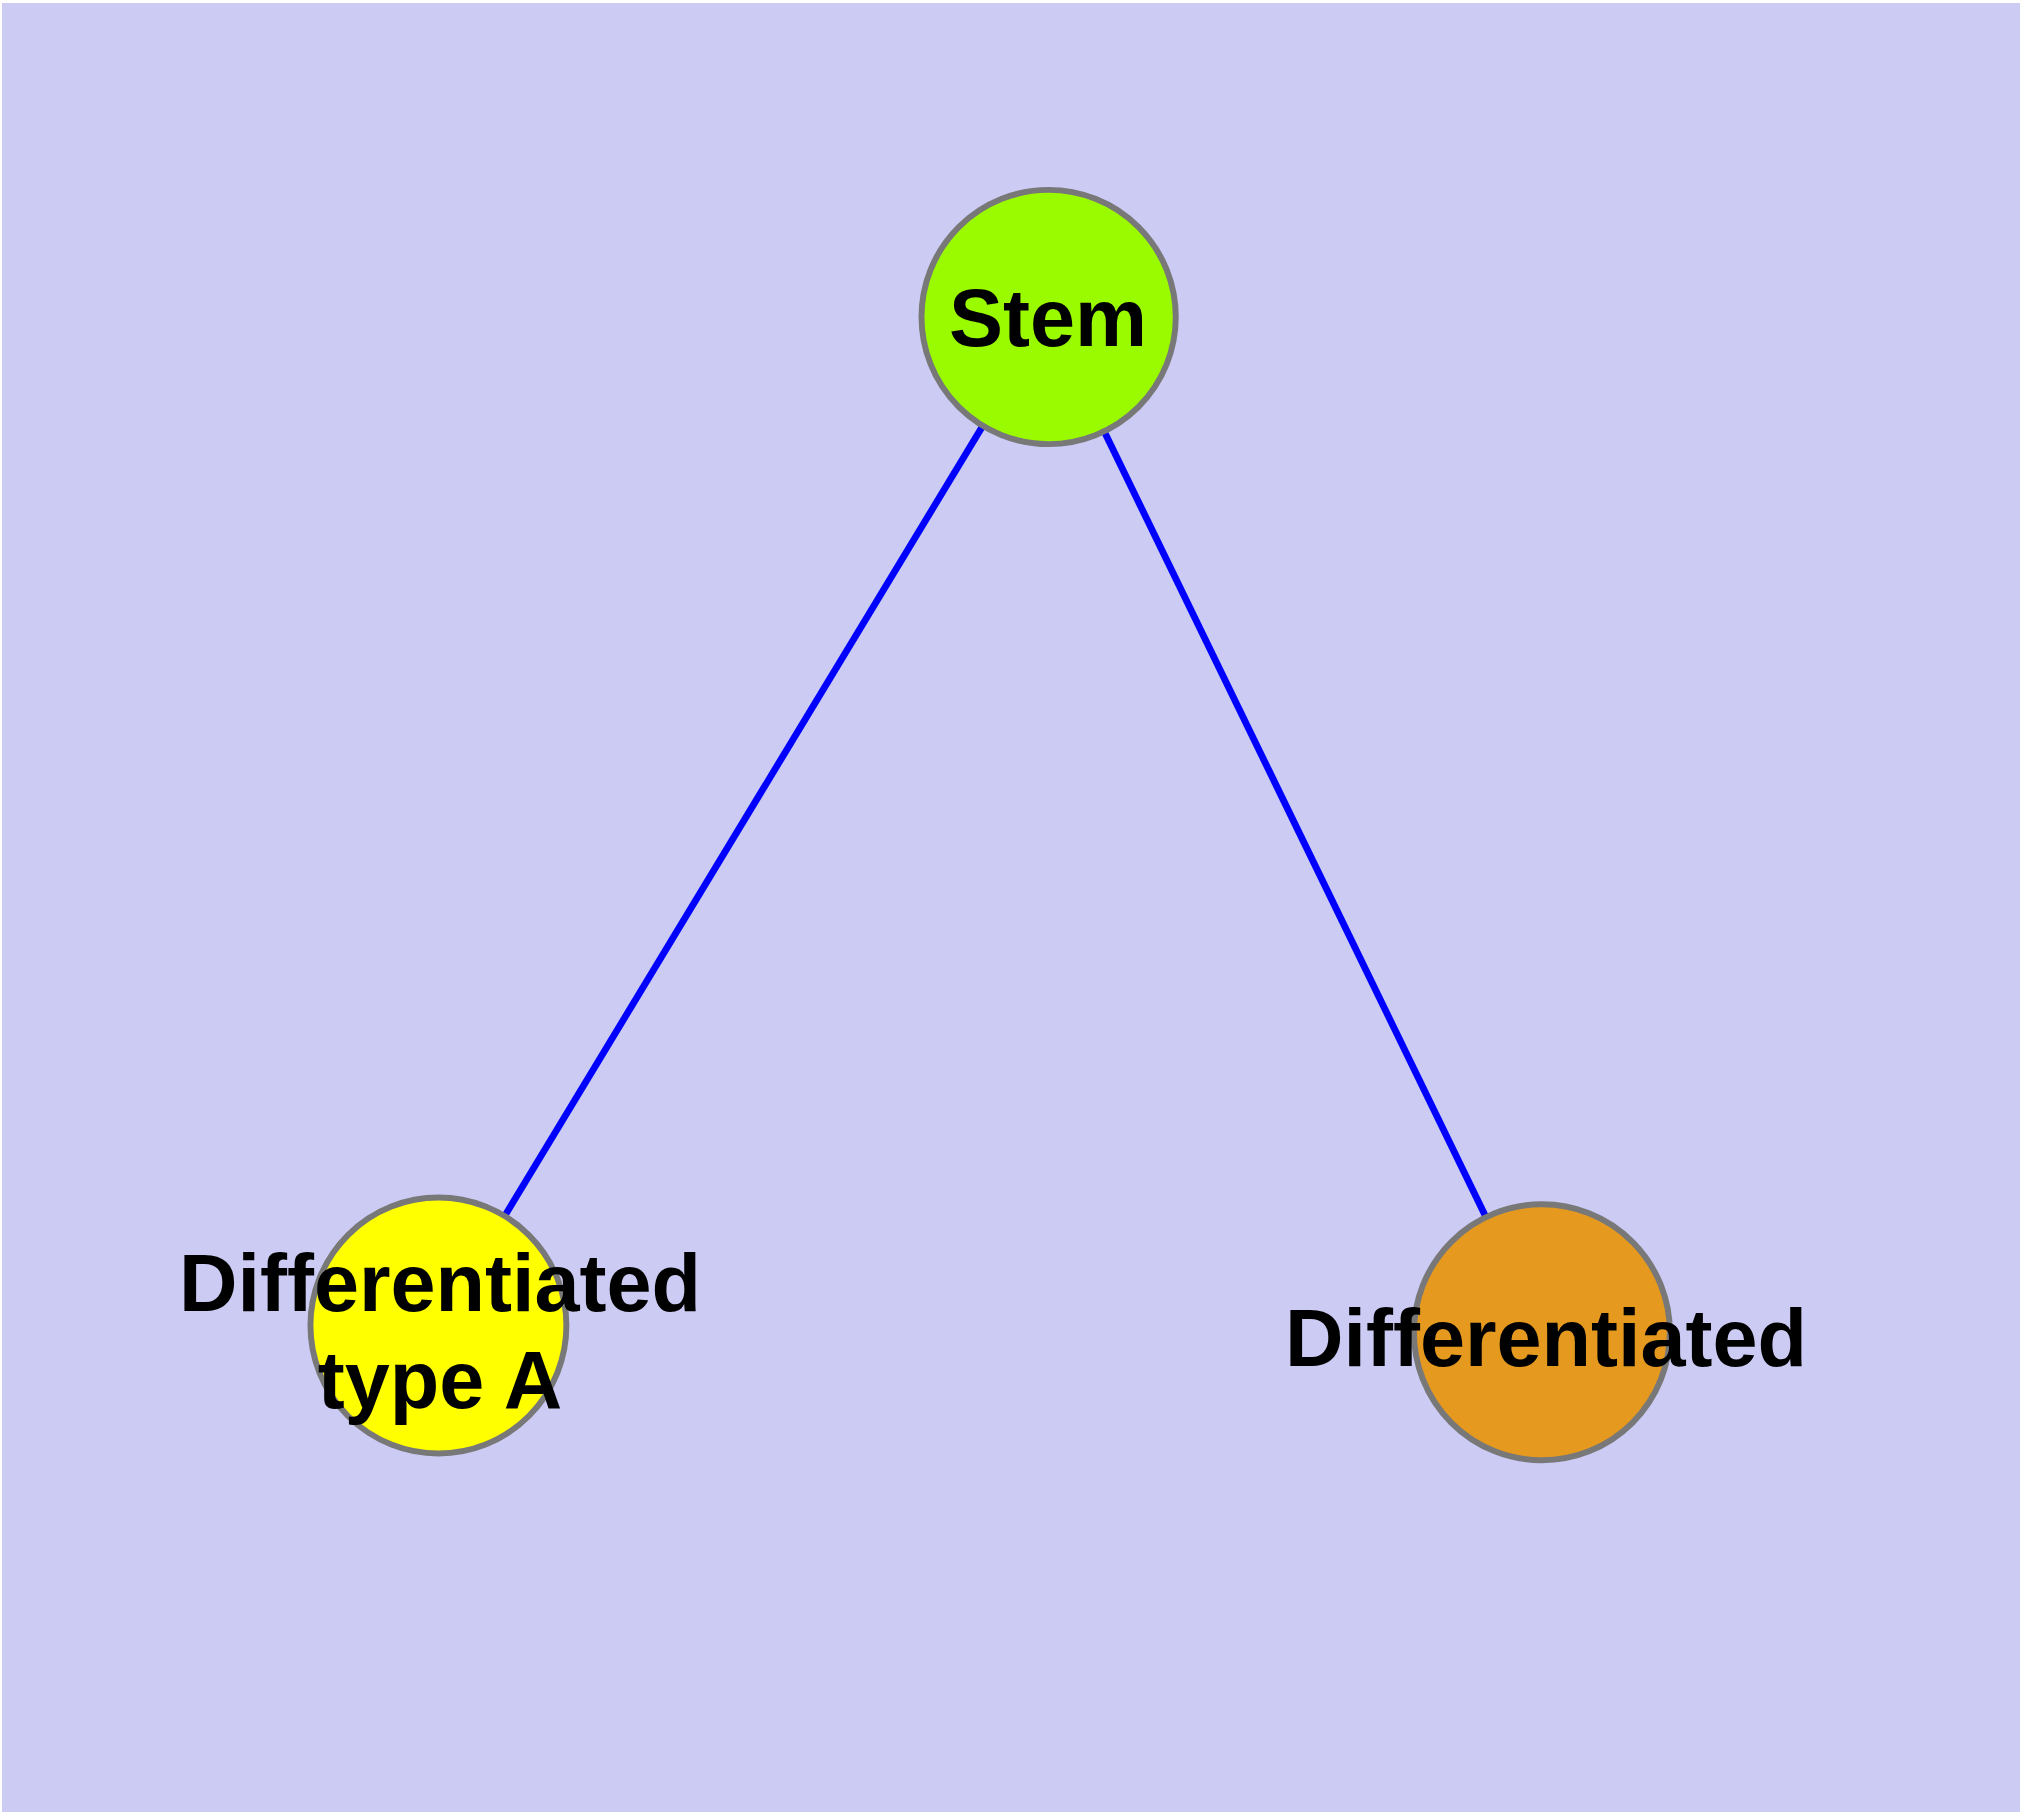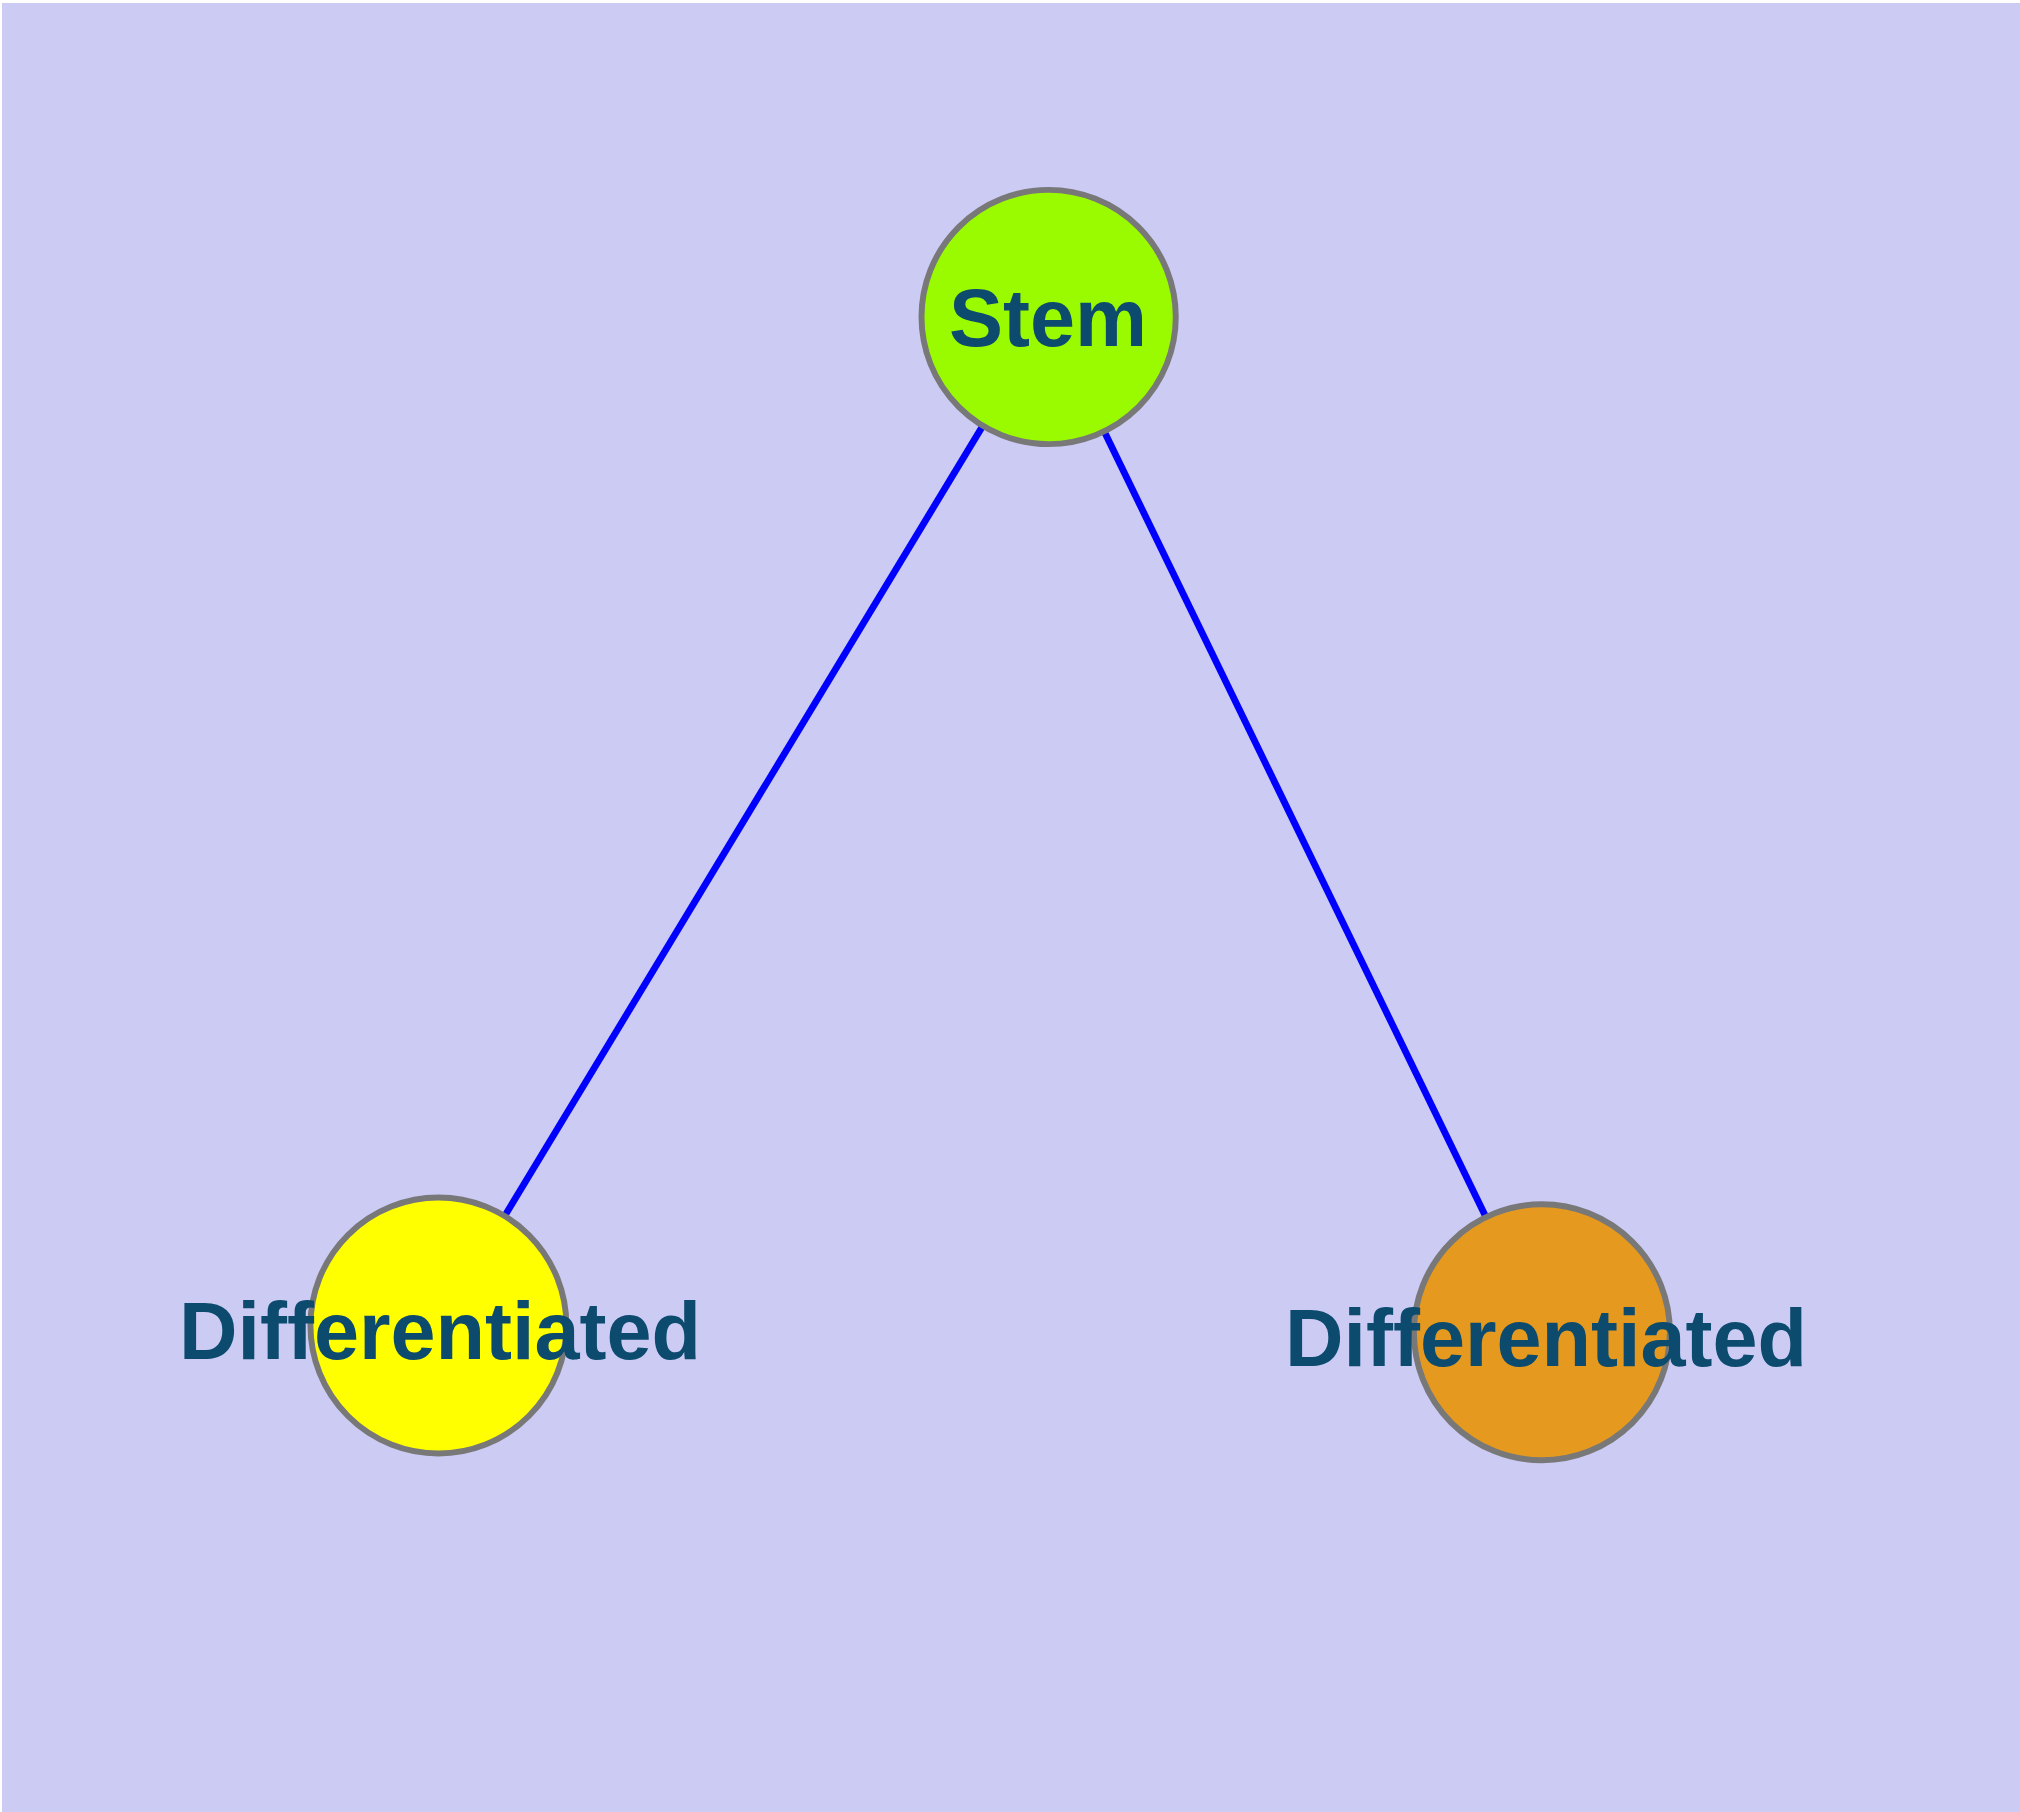--- a/index.html
+++ b/index.html
@@ -33,21 +33,21 @@
     stroke-width: 8;
     fill: none;
   }
   .node-circle {
     stroke-width: 7;
   }
   .node-label {
     position: absolute;
     transform: translate(-50%, -50%);
     z-index: 2;
-    color: #0c4a6e;
+    color: #000000;
     font-weight: bold;
     font-size: 81px;
     line-height: 1.2;
     text-align: center;
     white-space: nowrap;
   }
   .label-stem   { left: 1048px; top: 319px; }
   .label-type-a { left: 440px;  top: 1332px; }
   .label-type-b { left: 1546px; top: 1339px; }
 </style>
@@ -71,20 +71,21 @@
 
     <circle class="node-circle" cx="1819" cy="1572" r="151" fill="#E59A1F" stroke="#787878"></circle>
   </svg>
 
   <div class="node-label label-stem">
     <div>Stem</div>
   </div>
 
   <div class="node-label label-type-a">
     <div>Differentiated</div>
+    <div>type A</div>
   </div>
 
   <div class="node-label label-type-b">
     <div>Differentiated</div>
   </div>
 
 </div>
 
 
 </body></html>

